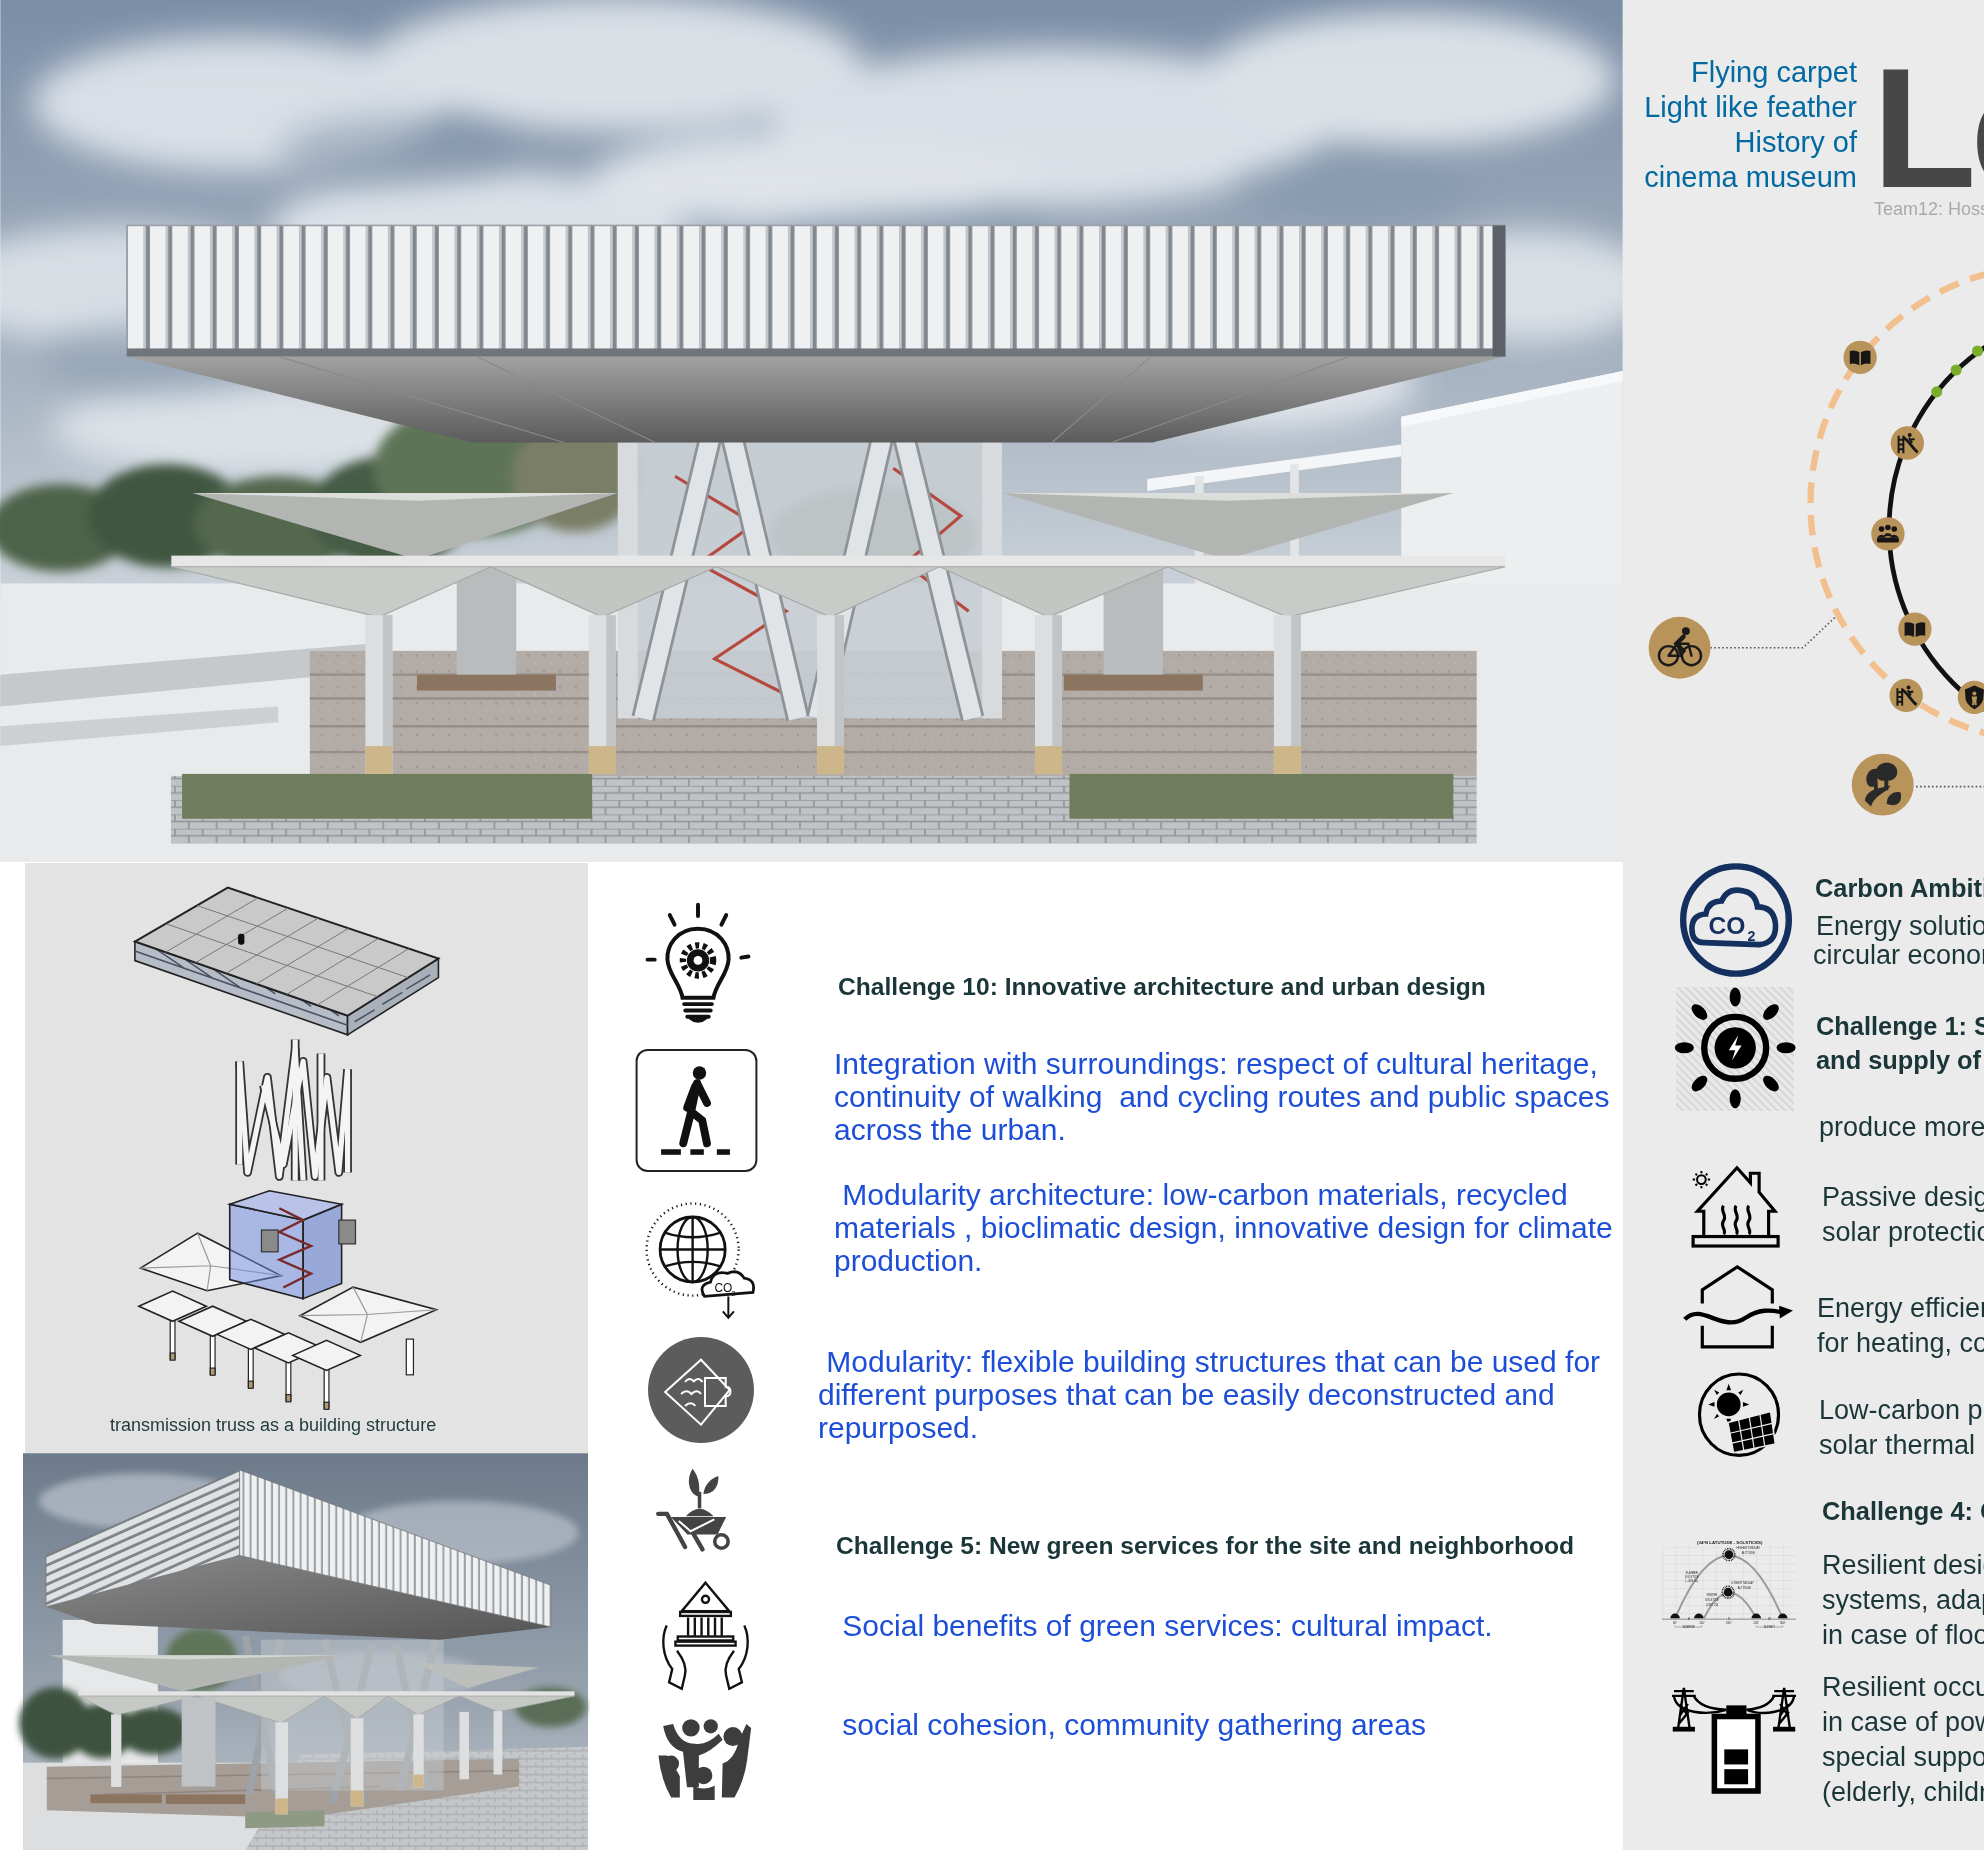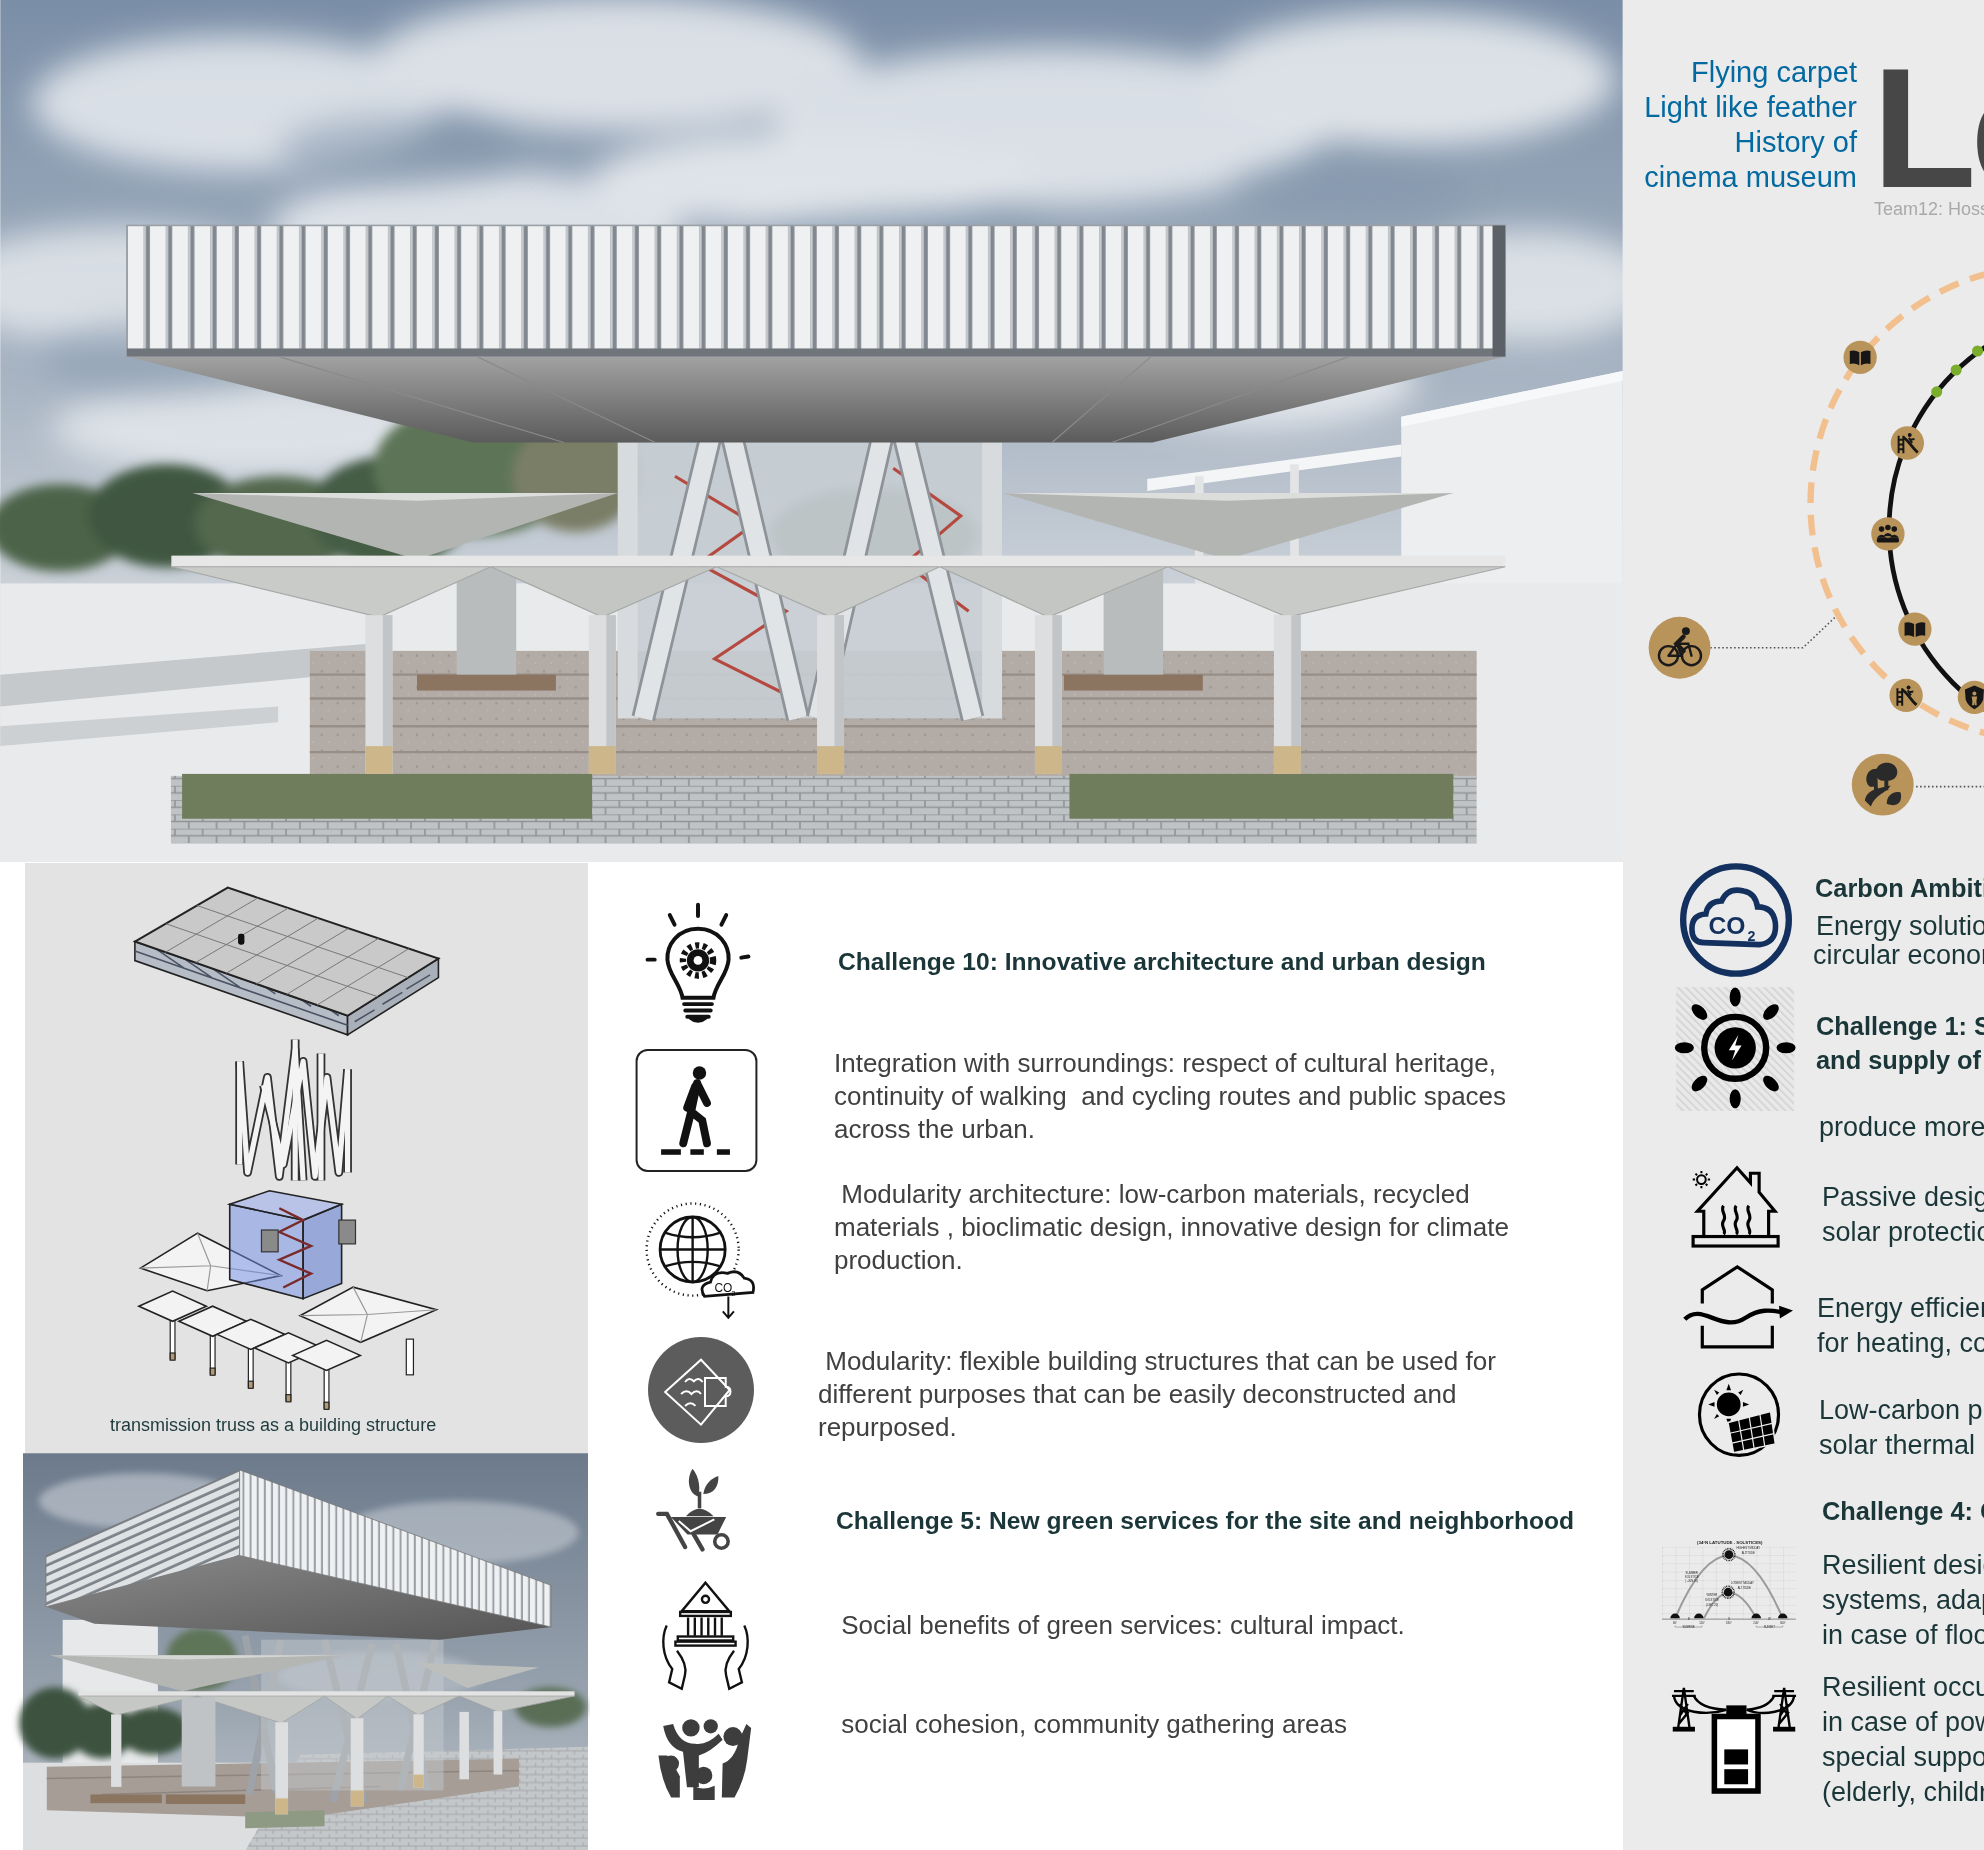--- a/index.html
+++ b/index.html
@@ -8,22 +8,22 @@
   .abs{position:absolute;}
   .ln{display:block;white-space:pre;}
   .panel-right{left:1623px;top:0;width:977px;height:1851px;background:#ebebeb;}
   .panel-diagram{left:25.4px;top:863px;width:563px;height:590px;background:#e3e3e3;}
   .panel-middle{left:590px;top:863px;width:1033px;height:988px;background:#ffffff;}
   .t-tag{font-size:29px;line-height:35px;color:#0369a1;text-align:right;}
   .t-title{font-size:171px;font-weight:bold;line-height:171px;letter-spacing:-6px;color:#474747;white-space:nowrap;}
   .t-team{font-size:18px;line-height:22px;color:#a9a9a9;white-space:nowrap;}
   .t-rb{font-size:27px;line-height:35px;color:#1b3638;}
   .t-rh{font-size:25.4px;font-weight:bold;line-height:32px;color:#1b3638;}
-  .t-mb{font-size:26px;line-height:33px;color:#404040;}
-  .t-mh{font-size:24.6px;font-weight:bold;line-height:30px;color:#1b3638;white-space:pre;}
+  .t-mb{font-size:30px;line-height:33px;color:#1d4ed8;}
+  .t-mh{font-size:24.6px;font-weight:bold;line-height:30px;color:#1b3638;white-space:pre;margin-top:25px;}
   .t-cap{font-size:18px;line-height:22px;color:#1e3a3a;white-space:pre;}
   svg{overflow:visible;}
 </style>
 </head>
 <body>
 
 <svg class="abs" style="left:0;top:0" width="1623" height="862" viewBox="0 0 4088 2172">
   <defs>
     <linearGradient id="skyG" x1="0" y1="0" x2="0" y2="1">
       <stop offset="0" stop-color="#7a8ea7"></stop>

